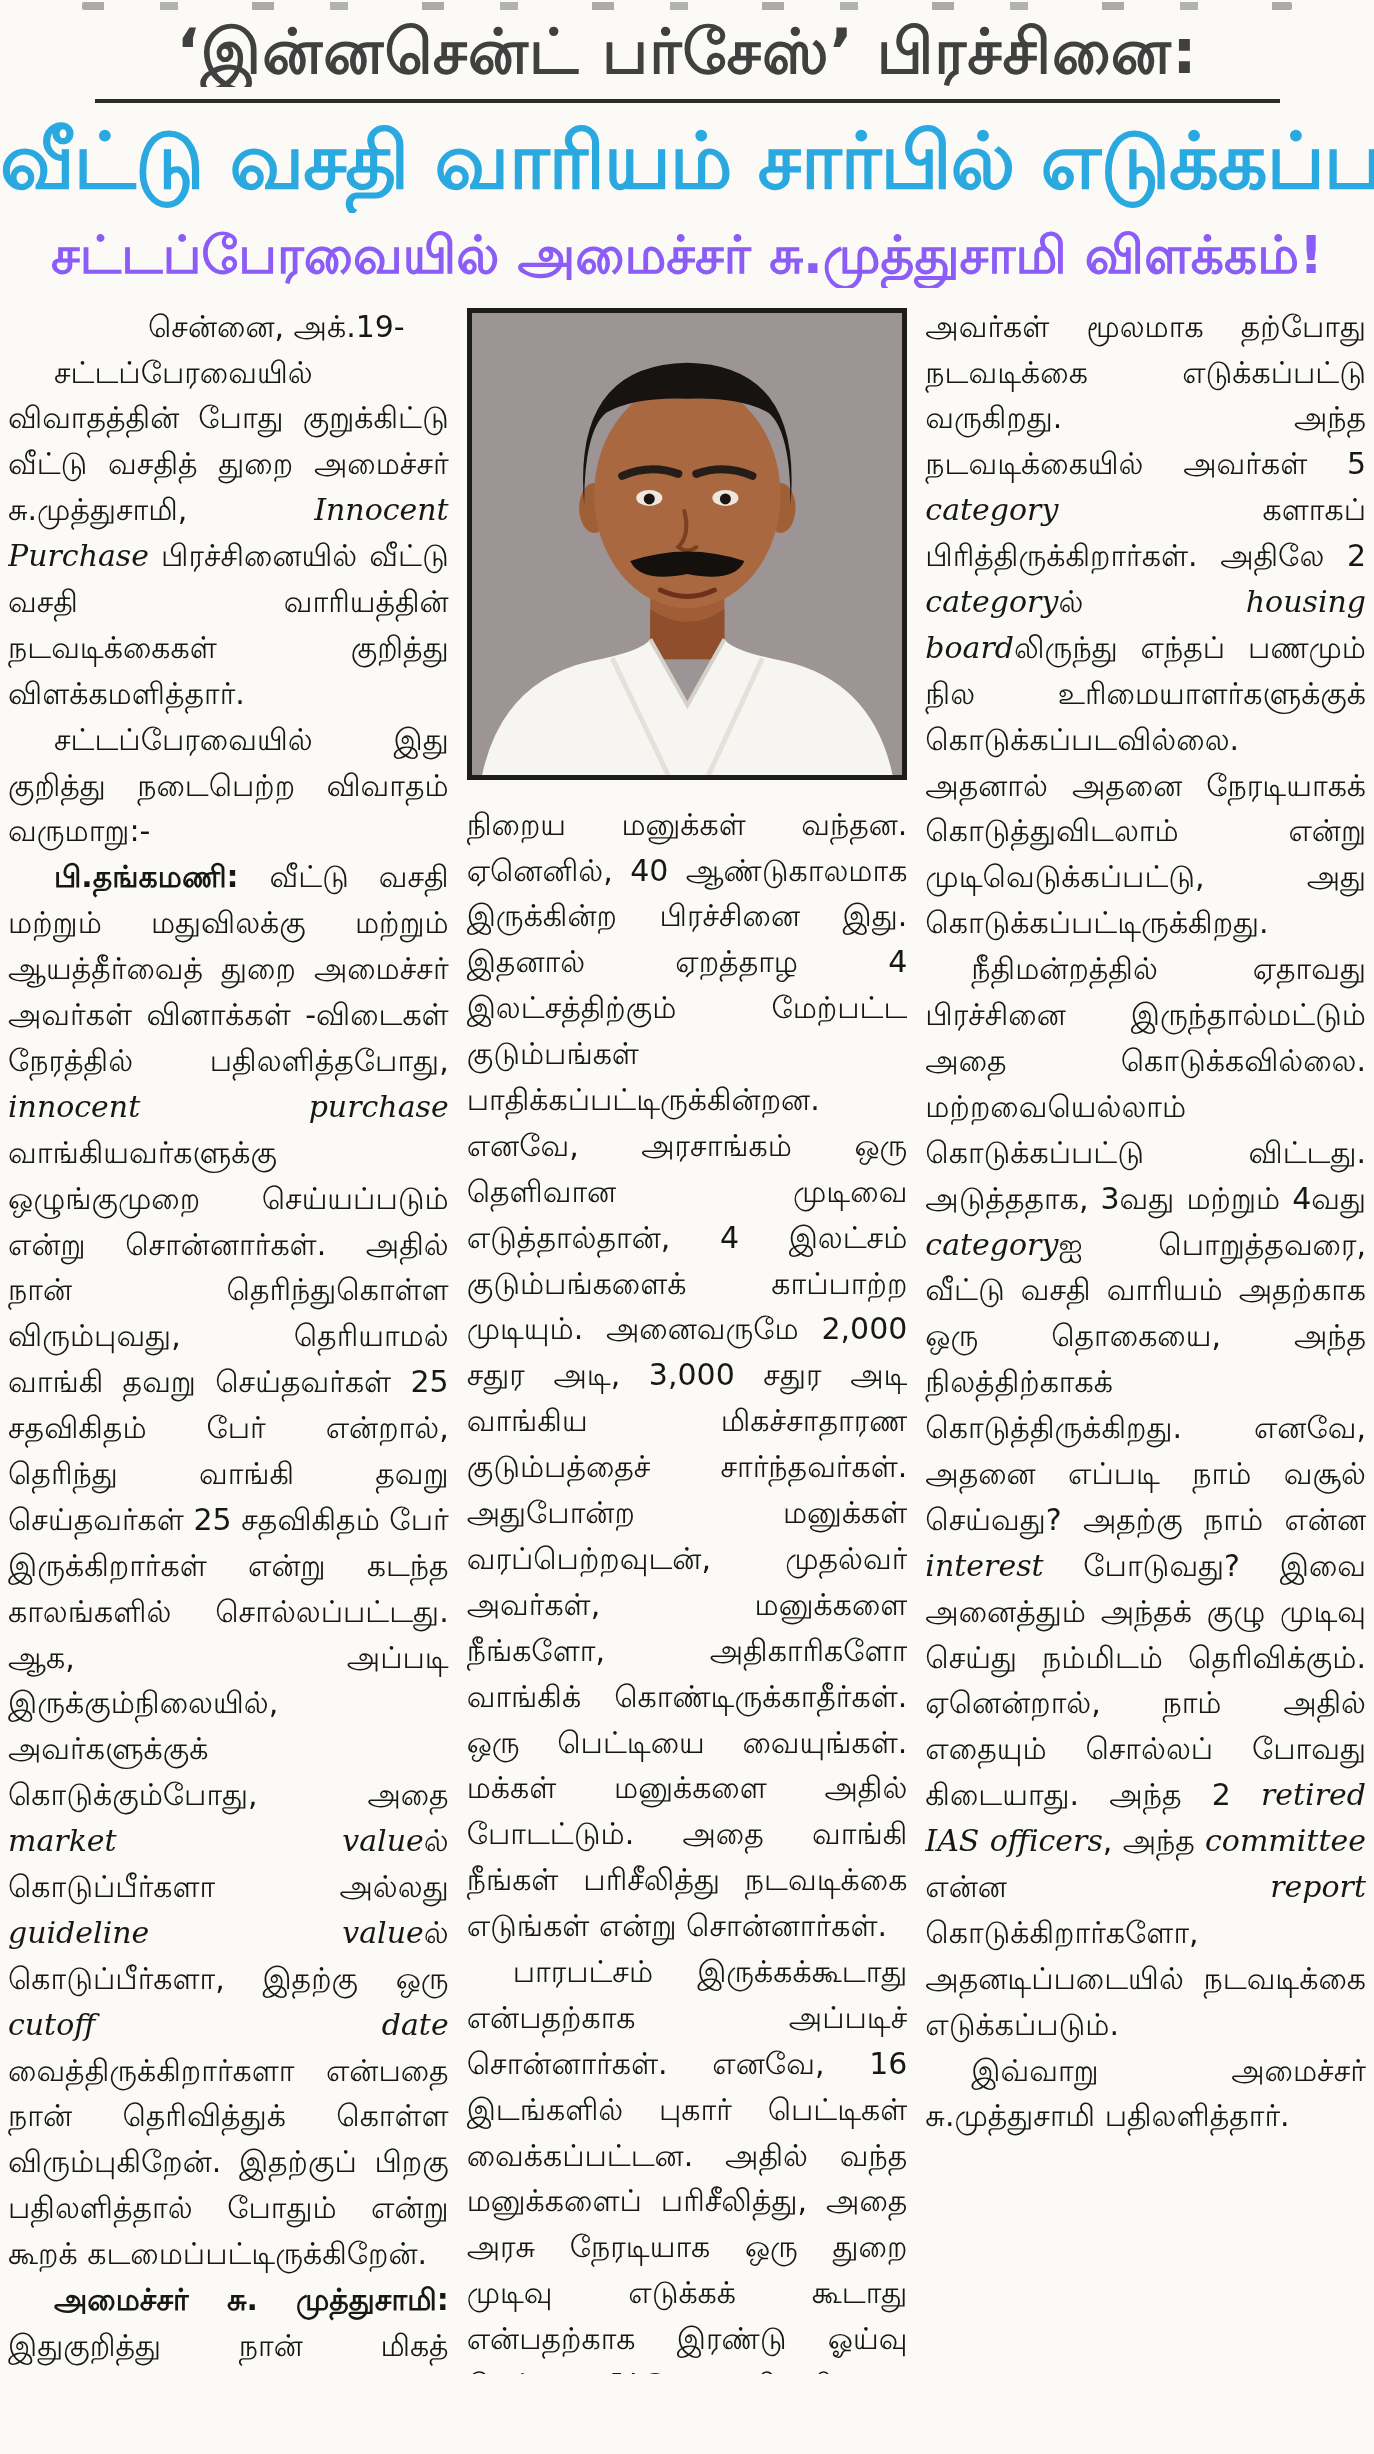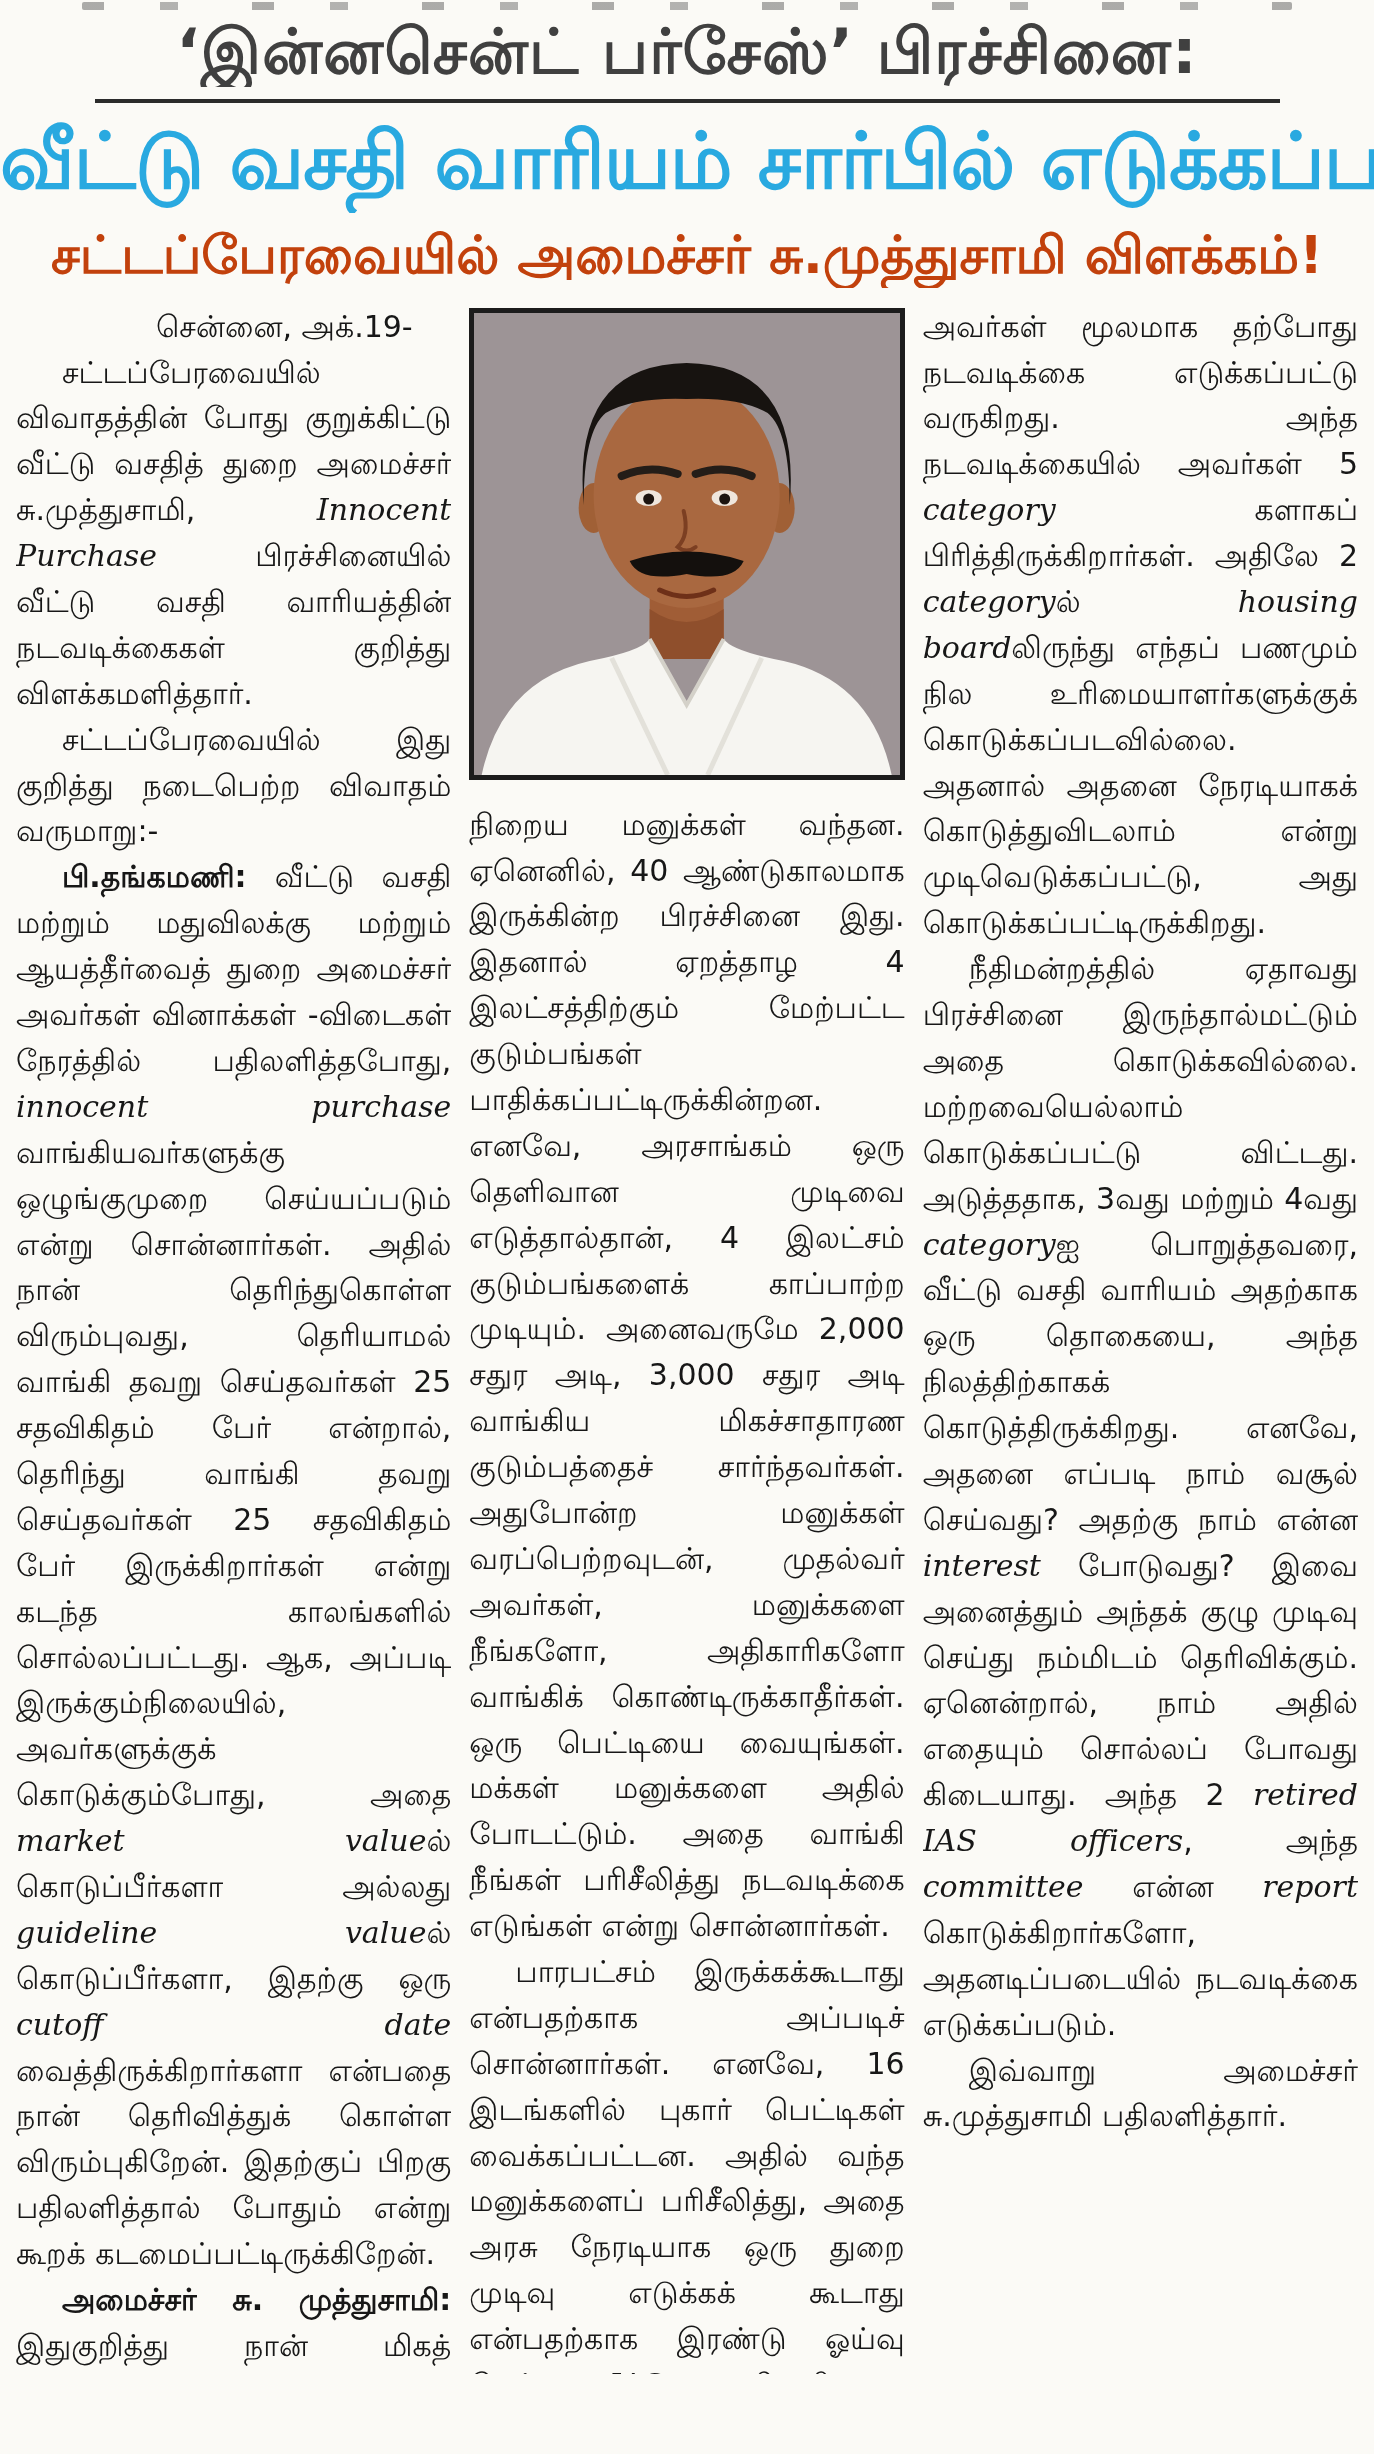--- a/index.html
+++ b/index.html
@@ -29,21 +29,21 @@
     margin: 4px 0 0; font-size: 78px; font-weight: 800;
     line-height: 1.3; letter-spacing: -1px;
     white-space: nowrap; overflow: hidden;
   }
   .subheadline {
     margin: 10px 0 0; font-size: 52px; font-weight: 700;
     line-height: 1.25; white-space: nowrap; overflow: hidden;
   }
 
   .columns {
-    display: flex; gap: 18px; padding: 16px 16px 0;
+    display: flex; gap: 18px; padding: 16px 8px 0;
     height: 2070px; overflow: hidden;
   }
   .col { flex: 1 1 0; min-width: 0; overflow: hidden; }
 
   .para {
     margin: 0; font-size: 30px; line-height: 1.53;
     text-align: justify; overflow-wrap: anywhere;
   }
   .indent { text-indent: 46px; }
   .noindent { text-indent: 0; }
@@ -63,21 +63,21 @@
 <body>
 
 <div class="page">
 
   <div class="crop-strip"></div>
 
   <header>
     <h2 class="kicker">‘இன்னசென்ட் பர்சேஸ்’ பிரச்சினை:</h2>
     <div class="rule"></div>
     <h1 class="headline" style="color: rgb(41, 169, 224);">வீட்டு வசதி வாரியம் சார்பில் எடுக்கப்படும் நடவடிக்கைகள்!</h1>
-    <h3 class="subheadline" style="color: #c2410c;">சட்டப்பேரவையில் அமைச்சர் சு.முத்துசாமி விளக்கம்!</h3>
+    <h3 class="subheadline" style="color: #8b5cf6;">சட்டப்பேரவையில் அமைச்சர் சு.முத்துசாமி விளக்கம்!</h3>
   </header>
 
   <div class="columns">
 
     <section class="col">
       <p class="para dateline"><span>சென்னை, அக்.19-</span></p>
       <p class="para indent"><span>சட்டப்பேரவையில் விவாதத்தின் போது குறுக்கிட்டு வீட்டு வசதித் துறை அமைச்சர் சு.முத்துசாமி, </span><span class="run-en">Innocent Purchase</span><span> பிரச்சினையில் வீட்டு வசதி வாரியத்தின் நடவடிக்கைகள் குறித்து விளக்கமளித்தார்.</span></p>
       <p class="para indent"><span>சட்டப்பேரவையில் இது குறித்து நடைபெற்ற விவாதம் வருமாறு:-</span></p>
       <p class="para indent"><span class="run-b">பி.தங்கமணி: </span><span>வீட்டு வசதி மற்றும் மதுவிலக்கு மற்றும் ஆயத்தீர்வைத் துறை அமைச்சர் அவர்கள் வினாக்கள் -விடைகள் நேரத்தில் பதிலளித்தபோது, </span><span class="run-en">innocent purchase</span><span> வாங்கியவர்களுக்கு ஒழுங்குமுறை செய்யப்படும் என்று சொன்னார்கள். அதில் நான் தெரிந்துகொள்ள விரும்புவது, தெரியாமல் வாங்கி தவறு செய்தவர்கள் 25 சதவிகிதம் பேர் என்றால், தெரிந்து வாங்கி தவறு செய்தவர்கள் 25 சதவிகிதம் பேர் இருக்கிறார்கள் என்று கடந்த காலங்களில் சொல்லப்பட்டது. ஆக, அப்படி இருக்கும்நிலையில், அவர்களுக்குக் கொடுக்கும்போது, அதை </span><span class="run-en">market value</span><span>ல் கொடுப்பீர்களா அல்லது </span><span class="run-en">guideline value</span><span>ல் கொடுப்பீர்களா, இதற்கு ஒரு </span><span class="run-en">cutoff date</span><span> வைத்திருக்கிறார்களா என்பதை நான் தெரிவித்துக் கொள்ள விரும்புகிறேன். இதற்குப் பிறகு பதிலளித்தால் போதும் என்று கூறக் கடமைப்பட்டிருக்கிறேன்.</span></p>
       <p class="para indent"><span class="run-b">அமைச்சர் சு. முத்துசாமி: </span><span>இதுகுறித்து நான் மிகத் தெளிவாகப் பதில் சொல்லியிருக்கிறேன். இதைப் பற்றி</span></p>

